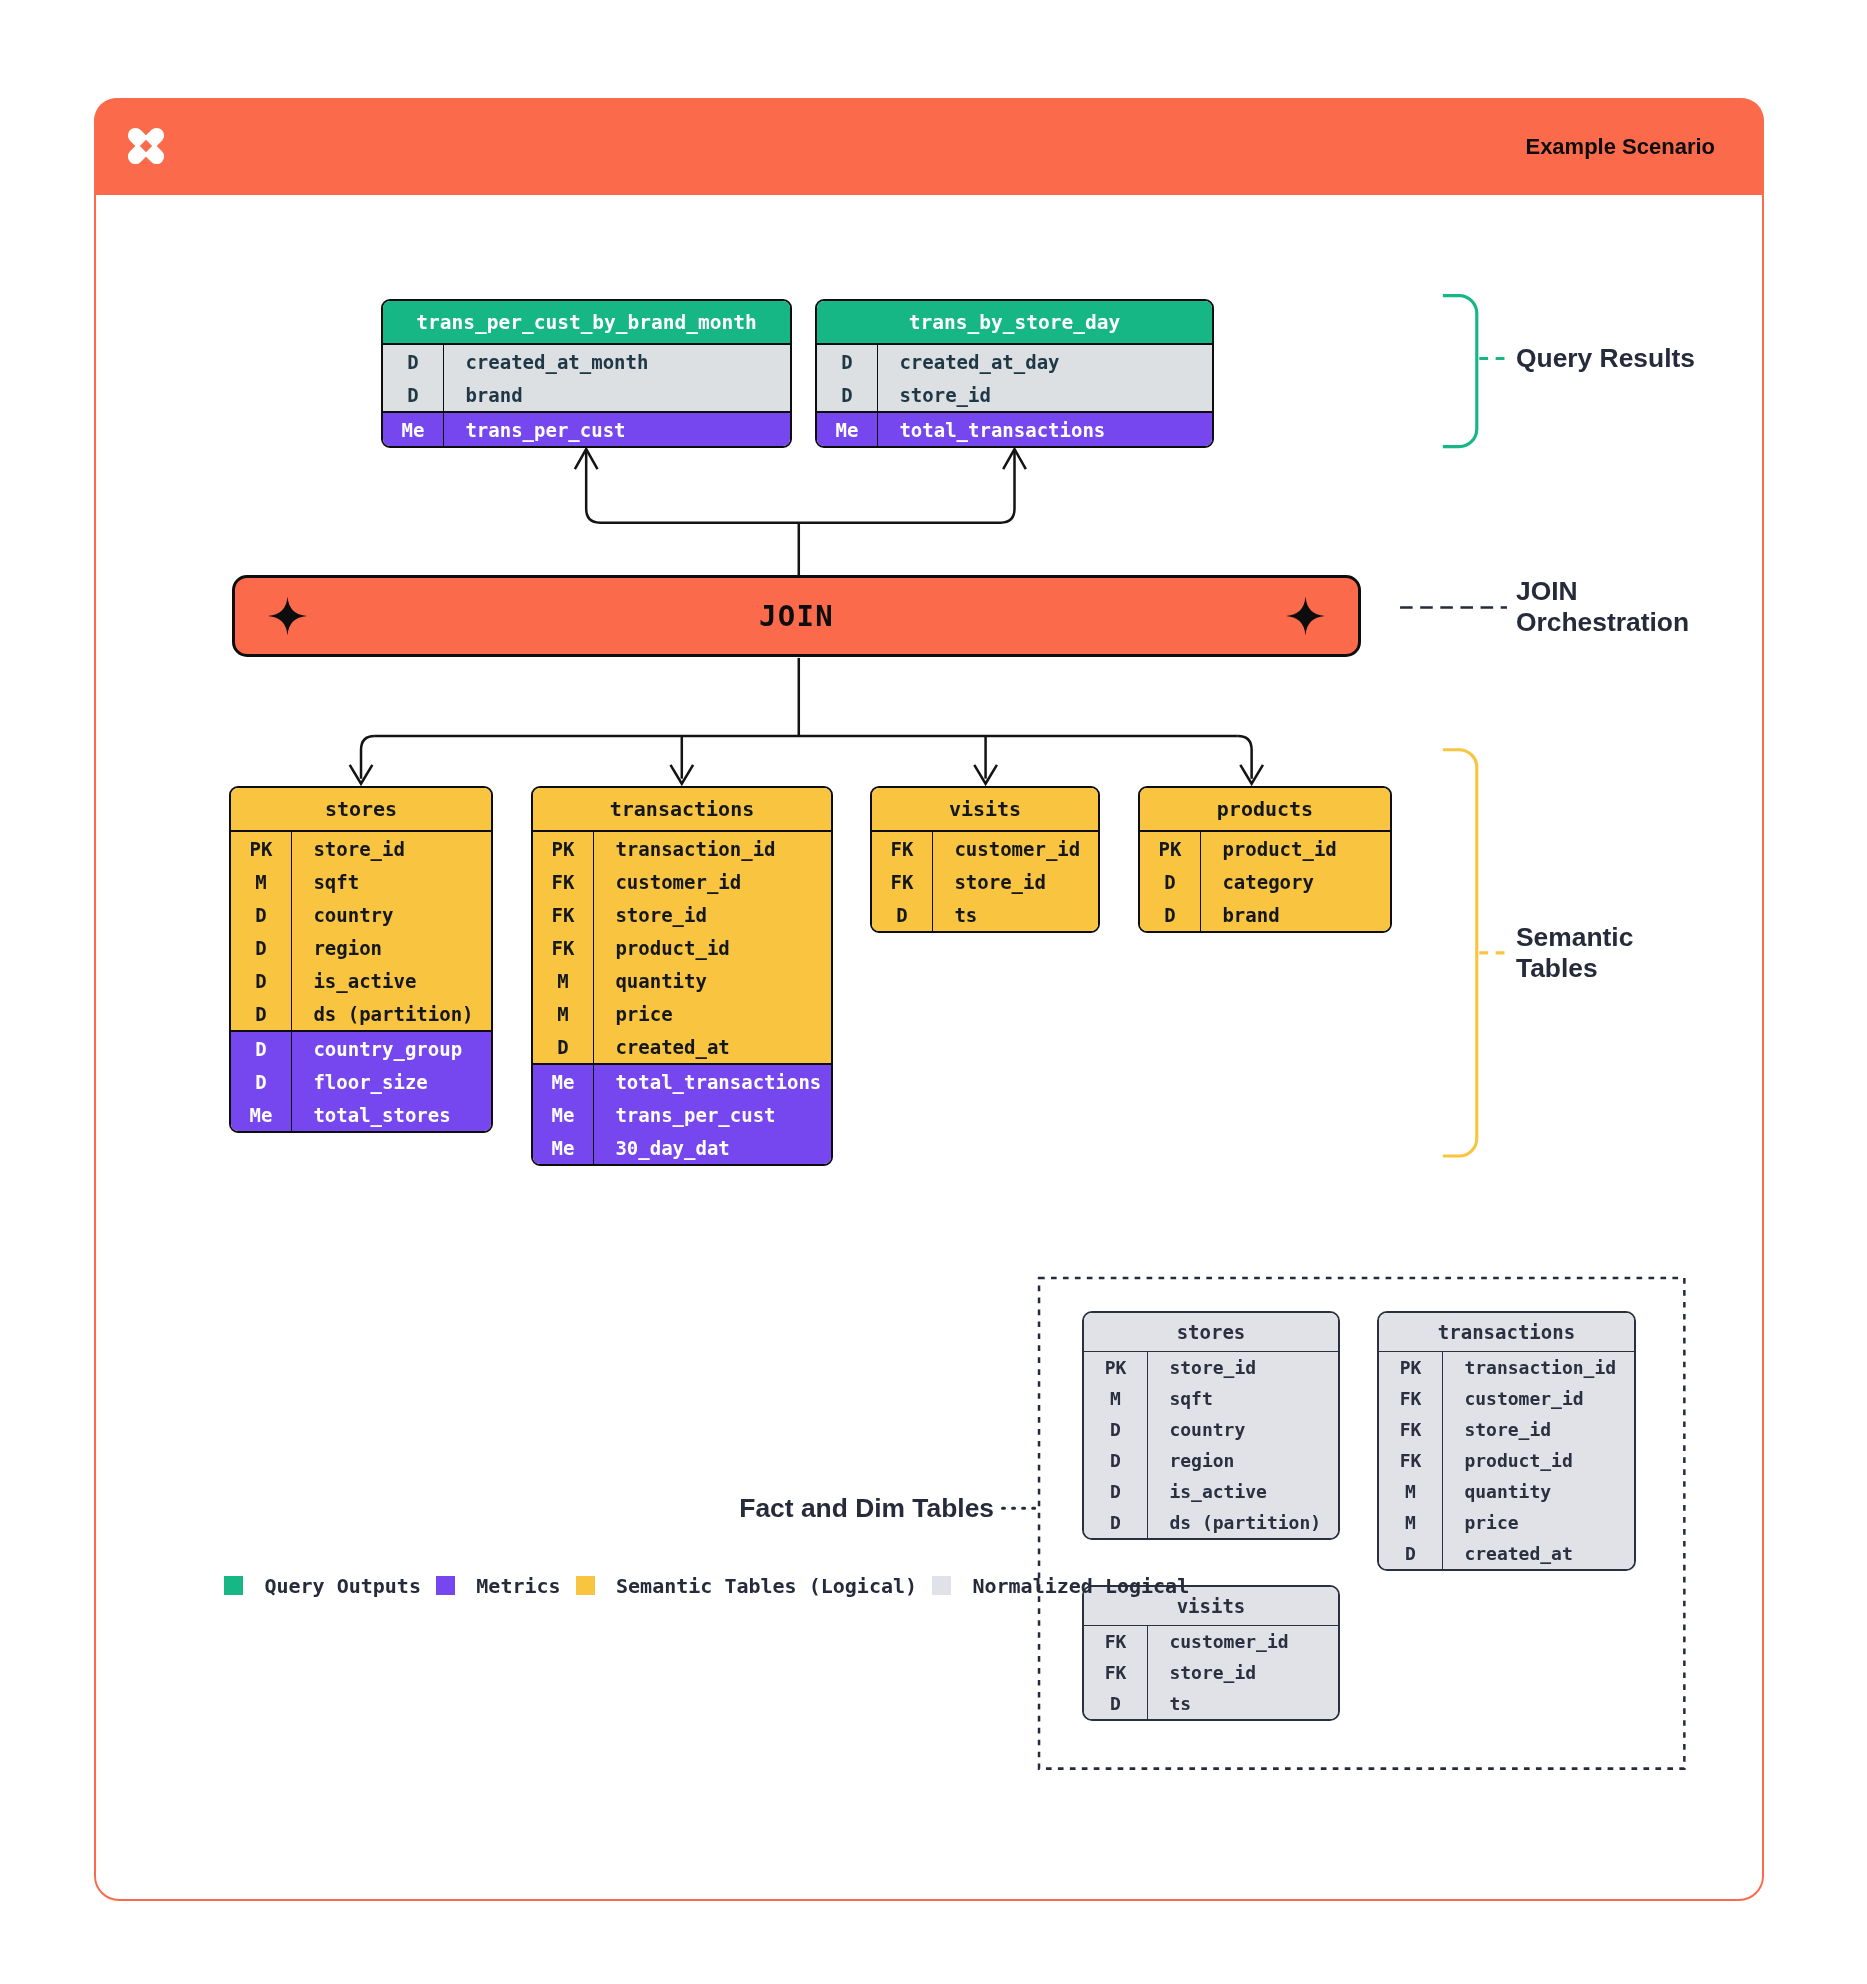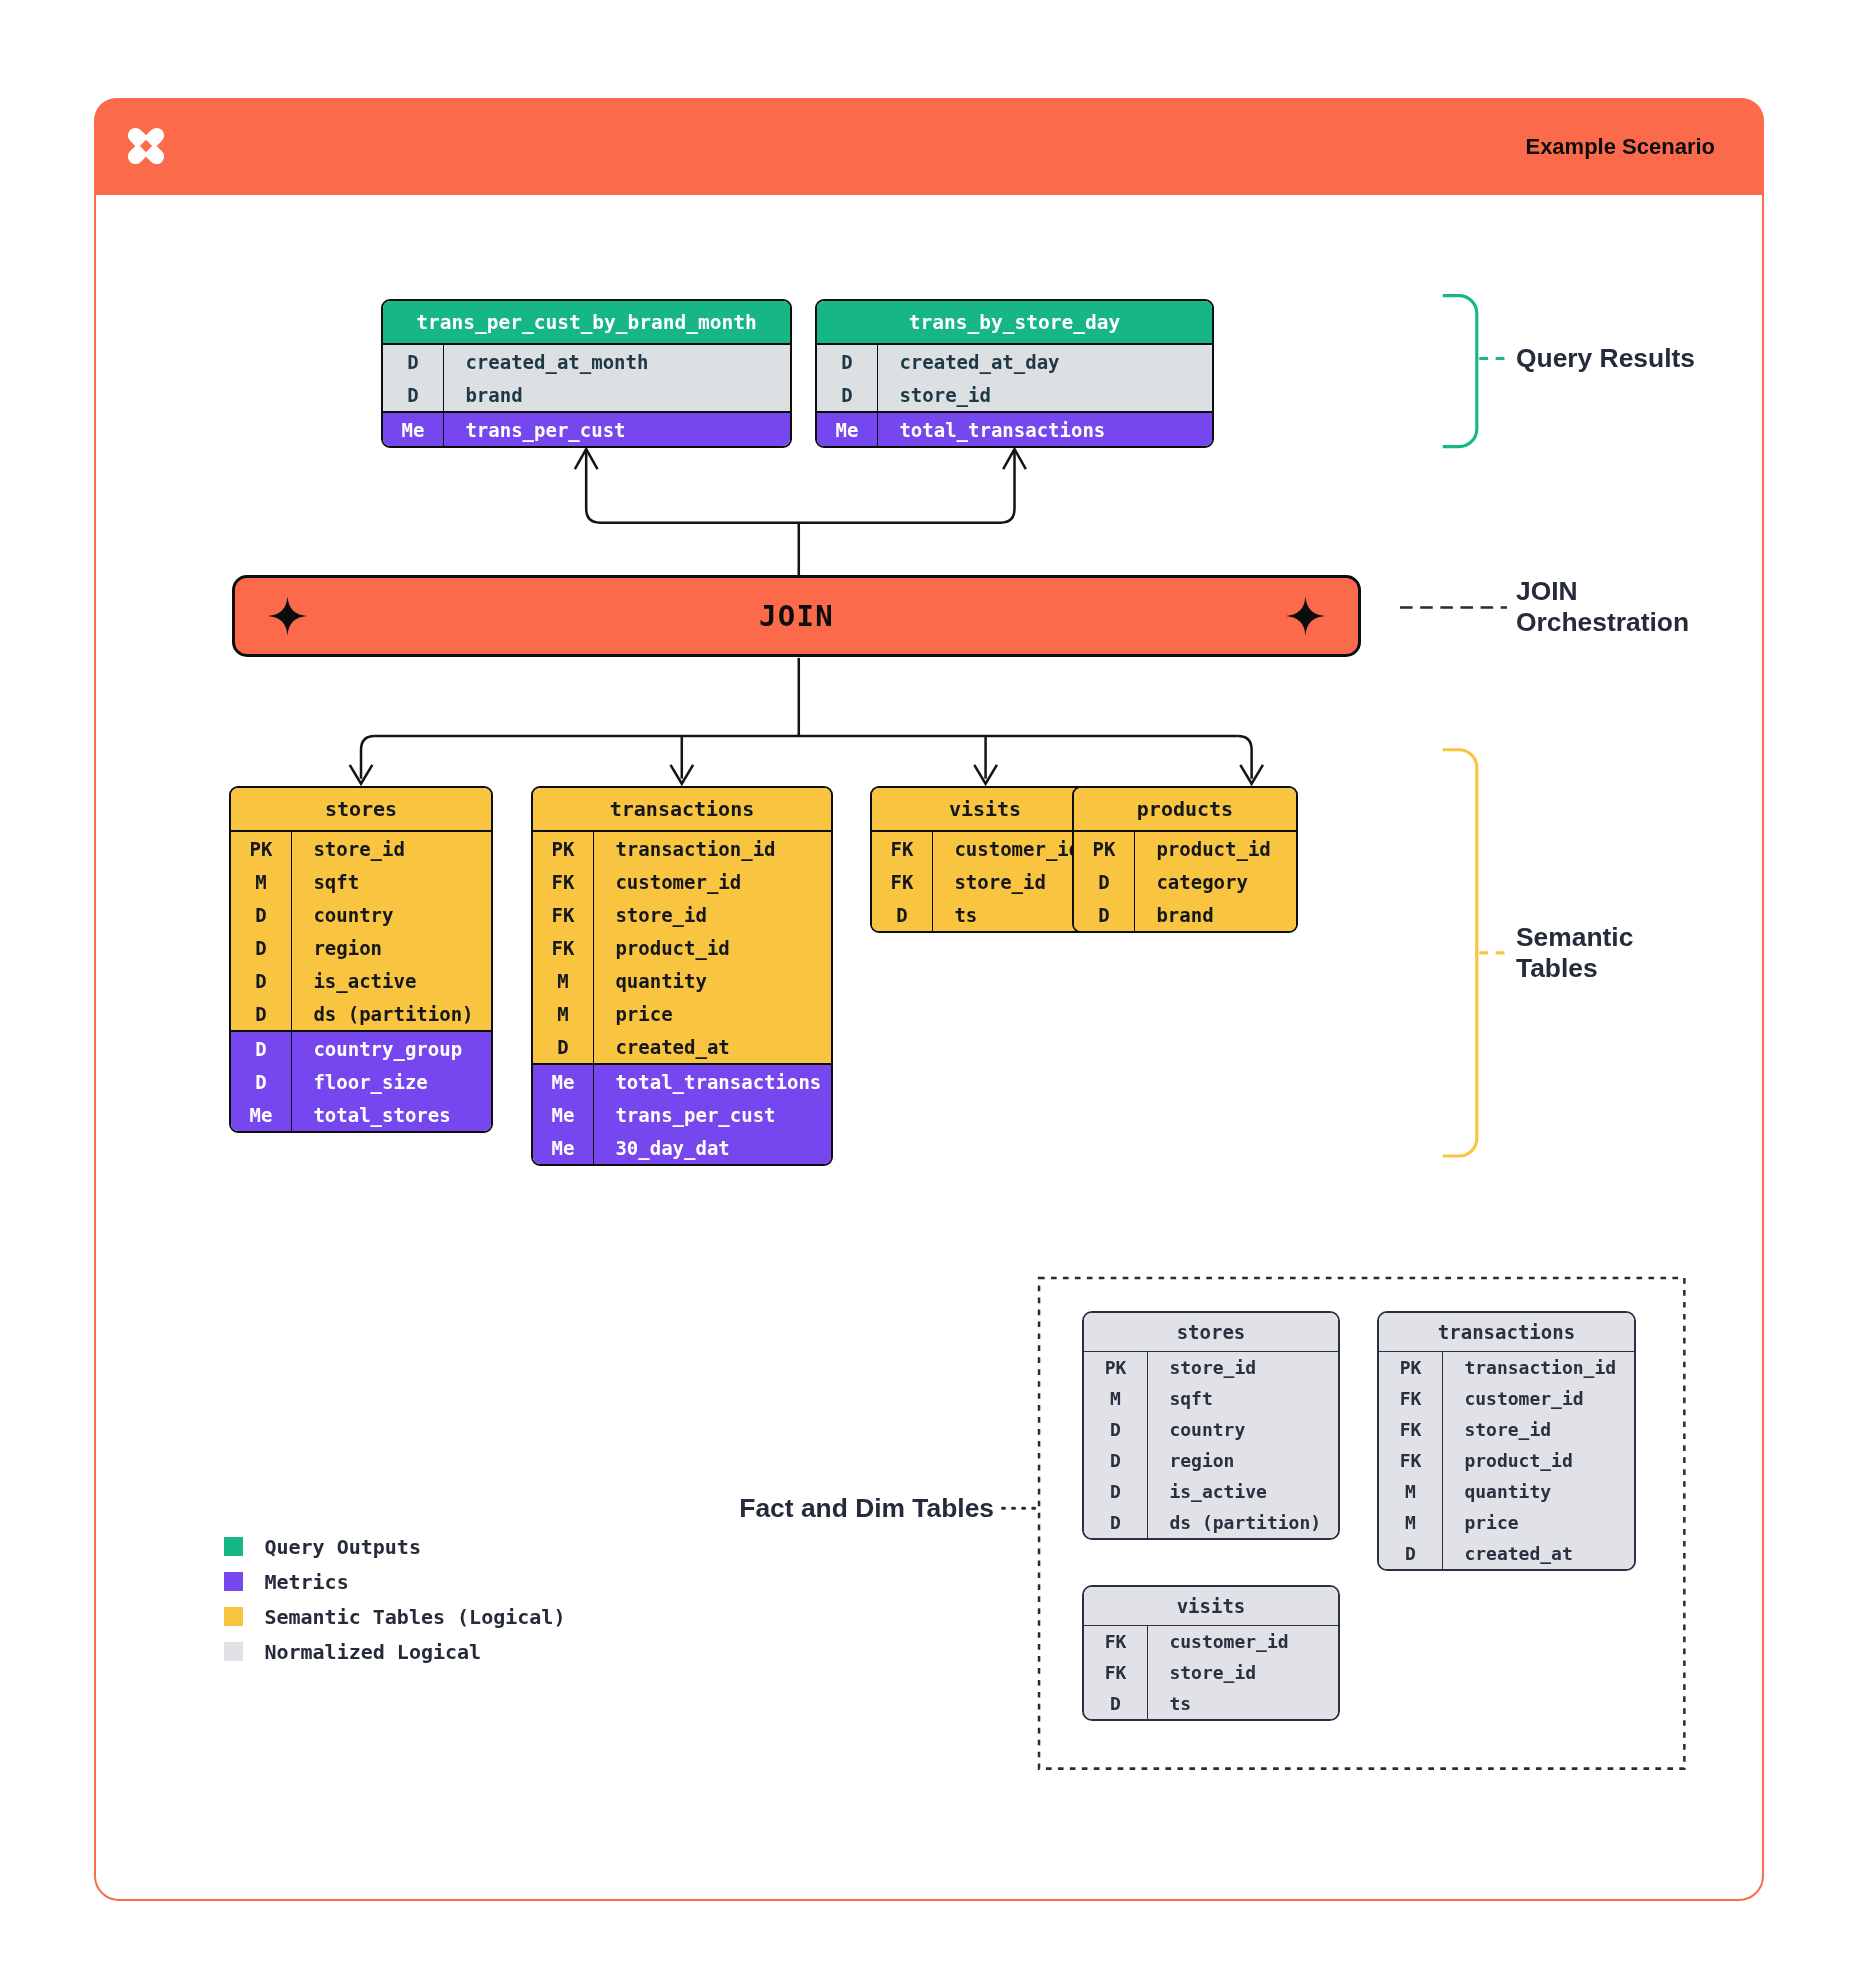--- a/index.html
+++ b/index.html
@@ -49,21 +49,21 @@
         display:flex;align-items:center;justify-content:center;}
   .join-label{font-size:29px;font-weight:bold;color:#0d0d0d;letter-spacing:1.3px;}
   .sparkle{position:absolute;top:50%;transform:translateY(-50%);width:39px;height:39px;}
   .sparkle.left{left:33px;} .sparkle.right{right:33px;}
 
   
   .side-label{font-family:"Liberation Sans",sans-serif;font-weight:bold;font-size:26.4px;
         color:#262B3B;line-height:31px;z-index:10;}
 
   
-  .legend{left:224px;top:1530px;display:flex;flex-direction:column;gap:2px;z-index:10;}
+  .legend{left:224px;top:1569px;display:flex;flex-direction:row;gap:15px;z-index:10;}
   .legend-item{display:flex;align-items:center;height:33px;}
   .legend-swatch{width:19px;height:19px;margin-right:21.4px;flex:0 0 19px;}
   .legend-label{font-size:20px;font-weight:bold;color:#262B3B;white-space:nowrap;}
 
   svg.overlay{position:absolute;left:0;top:0;width:1868px;height:1985px;z-index:5;
         pointer-events:none;}
 </style>
 </head>
 <body>
 
@@ -267,21 +267,21 @@
         <span class="badge">FK</span>
         <span class="field">store_id</span>
       </div>
       <div class="trow">
         <span class="badge">D</span>
         <span class="field">ts</span>
       </div>
     </div>
 </div>
 
-<div class="abs stable yt" style="left:1072px;top:786px;width:226px;">
+<div class="abs stable yt" style="left:1138px;top:786px;width:254px;">
   <div class="thead">products</div>
   <div class="tsec sec-yellow">
       <div class="trow">
         <span class="badge">PK</span>
         <span class="field">product_id</span>
       </div>
       <div class="trow">
         <span class="badge">D</span>
         <span class="field">category</span>
       </div>

